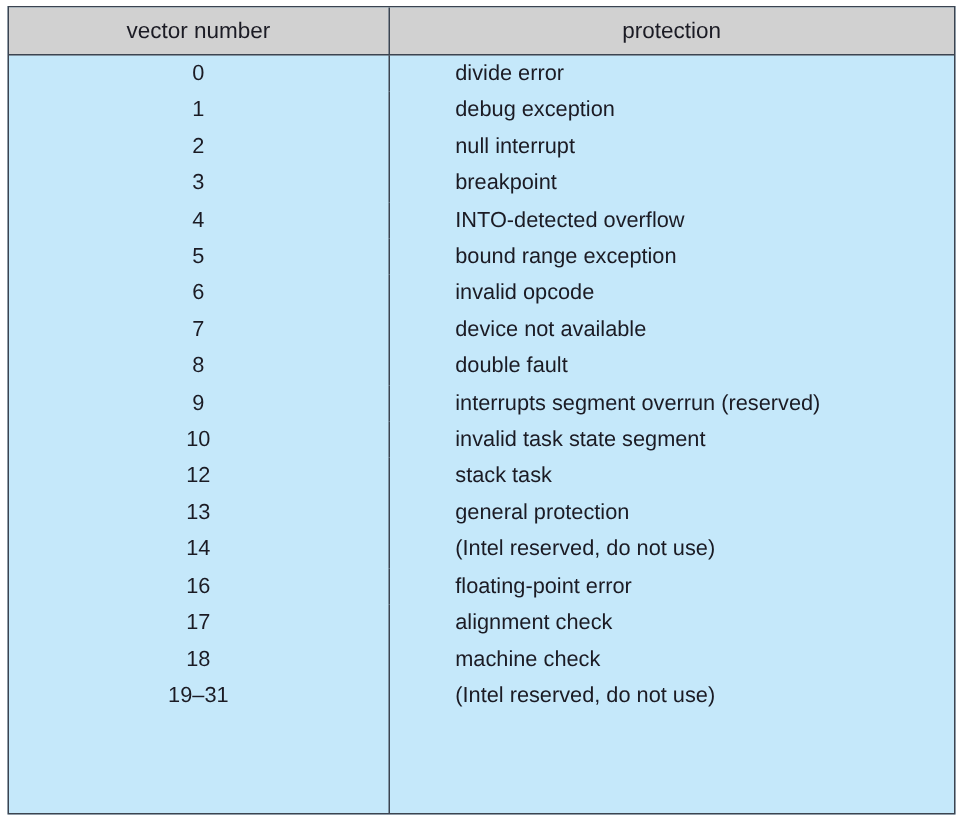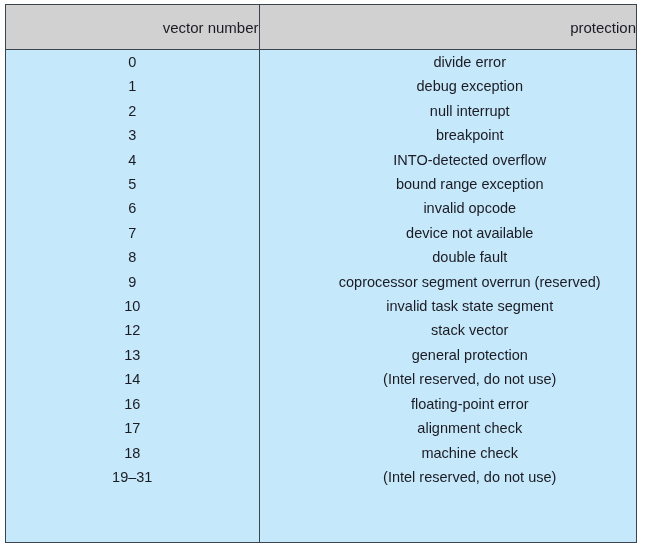--- a/index.html
+++ b/index.html
@@ -34,22 +34,22 @@
   }
 
   table.vector-table col.col-vector { width: 253px; }
   table.vector-table col.col-desc   { width: auto; }
 
   thead th {
     background: #d1d1d1;
     border-bottom: 1.5px solid #3c4450;
     font-weight: normal;
     font-size: 15px;
-    text-align: right;
-    height: 44px;
+    text-align: center;
+    height: 31px;
     padding: 0;
     vertical-align: middle;
     color: #1b1b24;
   }
 
   thead th.th-vector {
     border-right: 1.5px solid #3c4450;
   }
 
   tbody td {
@@ -61,21 +61,21 @@
     color: #1b1b24;
     background: #c5e8fa;
   }
 
   tbody td.cell-vector {
     text-align: center;
     border-right: 1.5px solid #3c4450;
   }
 
   tbody td.cell-desc {
-    text-align: center;
+    text-align: left;
     padding-left: 44px;
   }
 
   tbody tr.spacer-row td {
     height: auto;
   }
 </style>
 </head>
 <body>
 
@@ -123,29 +123,29 @@
         <tr>
           <td class="cell-vector">7</td>
           <td class="cell-desc">device not available</td>
         </tr>
         <tr>
           <td class="cell-vector">8</td>
           <td class="cell-desc">double fault</td>
         </tr>
         <tr>
           <td class="cell-vector">9</td>
-          <td class="cell-desc">coprocessor segment overrun (reserved)</td>
+          <td class="cell-desc">interrupts segment overrun (reserved)</td>
         </tr>
         <tr>
           <td class="cell-vector">10</td>
           <td class="cell-desc">invalid task state segment</td>
         </tr>
         <tr>
           <td class="cell-vector">12</td>
-          <td class="cell-desc">stack vector</td>
+          <td class="cell-desc">stack task</td>
         </tr>
         <tr>
           <td class="cell-vector">13</td>
           <td class="cell-desc">general protection</td>
         </tr>
         <tr>
           <td class="cell-vector">14</td>
           <td class="cell-desc">(Intel reserved, do not use)</td>
         </tr>
         <tr>

